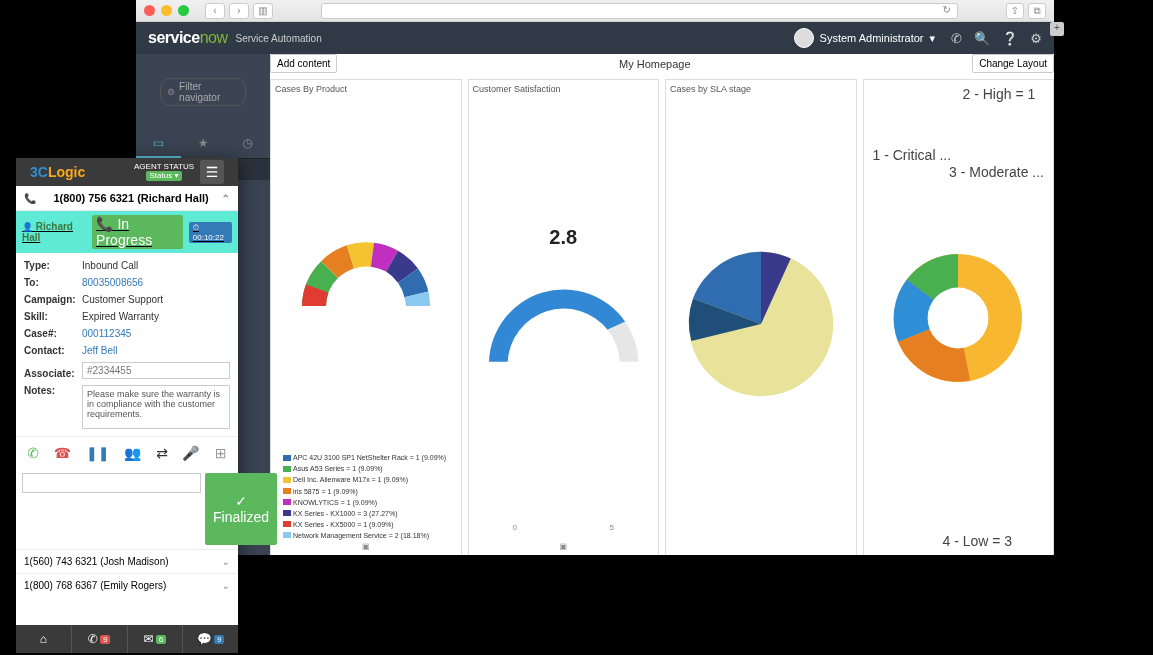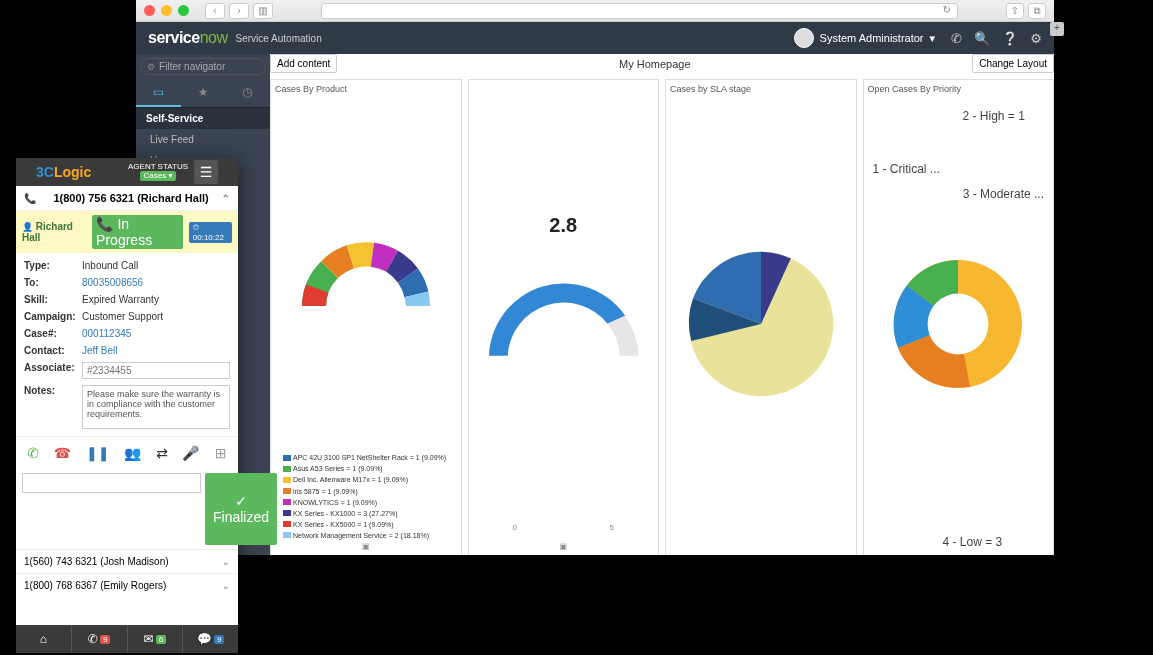--- a/index.html
+++ b/index.html
@@ -26,21 +26,21 @@
 .sn-sub { font-size:10px; margin-left:8px; color:#ccc;}
 .sn-header .spacer { flex:1; }
 .sn-user { display:flex; align-items:center; gap:6px; font-size:11px;}
 .avatar { width:20px; height:20px; border-radius:50%; background:#ddd; border:1px solid #fff;}
 .sn-icons { display:flex; gap:12px; margin-left:16px; font-size:13px; color:#ccc;}
 .sn-icons span{cursor:pointer;}
 
 
 .sn-body { flex:1; display:flex; overflow:hidden; }
 .sn-sidebar { width:134px; background:#3a4452; color:#ccc; font-size:11px; display:flex; flex-direction:column;}
-.filter-box { margin:4px; display:flex; align-items:center; border:1px solid #555; border-radius:10px; padding:2px 6px; font-size:10px; color:#aaa;}
+.filter-box { margin:24px; display:flex; align-items:center; border:1px solid #555; border-radius:10px; padding:2px 6px; font-size:10px; color:#aaa;}
 .filter-box::before { content:'⚙'; font-size:9px; margin-right:4px; color:#888;}
 .sn-tabs { display:flex; border-bottom:1px solid #222;}
 .sn-tab { flex:1; text-align:center; padding:6px 0; color:#888; border-bottom:2px solid transparent; font-size:12px;}
 .sn-tab.active { color:#5bc0de; border-bottom-color:#5bc0de;}
 .sn-section { background:#2a323d; padding:5px 10px; font-weight:bold; font-size:10px; color:#fff;}
 .sn-item { padding:5px 14px; font-size:10px; color:#bbb;}
 
 .sn-main { flex:1; background:#fff; padding:0; overflow:hidden; font-size:10px; color:#333;}
 .homepage-bar { display:flex; align-items:center; margin-bottom:6px;}
 .btn { border:1px solid #ccc; background:#fff; padding:3px 6px; font-size:10px; border-radius:2px; cursor:pointer;}
@@ -49,41 +49,41 @@
 .panel { border:1px solid #ddd; padding:4px; display:flex; flex-direction:column; overflow:hidden;}
 .panel-title { font-size:9px; color:#555; margin-bottom:2px;}
 .chart-area { flex:1; display:flex; align-items:center; justify-content:center; position:relative;}
 .legend { font-size:7px; line-height:1.3; display:flex; flex-wrap:wrap; gap:2px 8px; padding:2px 8px;}
 .lg { display:flex; align-items:center; gap:2px;}
 .sw { width:8px; height:6px; display:inline-block;}
 .panel-footer{ text-align:center; font-size:8px; color:#888;}
 .gauge-num { position:absolute; font-size:20px; font-weight:bold; color:#222;}
 .axis-l{position:absolute; left:40px; bottom:10px; font-size:8px; color:#888;}
 .axis-r{position:absolute; right:40px; bottom:10px; font-size:8px; color:#888;}
-.donut-label{position:absolute; font-size:12px; color:#444;margin-top:11px;}
+.donut-label{position:absolute; font-size:14px; color:#444;}
 
 
 .cti { position:absolute; left:16px; top:158px; width:222px; background:#fff; box-shadow:0 4px 20px rgba(0,0,0,0.6); z-index:10; font-size:11px;}
-.cti-header { height:28px; background:#3a3a3a; display:flex; align-items:center; padding:0 20px; color:#fff;}
+.cti-header { height:28px; background:#3a3a3a; display:flex; align-items:center; padding:0 14px; color:#fff;}
 .cti-logo { font-weight:bold; font-size:14px;}
 .cti-logo .c3{color:#2f8fd6;} .cti-logo .logic{color:#f7a81b;}
 .cti-header .spacer{flex:1;}
 .agent-status { font-size:8px; text-align:center; line-height:1; margin-right:6px;}
 .status-badge { background:#5cb85c; color:#fff; font-size:8px; padding:1px 4px; border-radius:2px; display:inline-block;}
 .hamburger { width:24px; height:24px; background:#555; display:flex; align-items:center; justify-content:center; color:#fff; font-size:14px; border-radius:2px;}
 .call-header { padding:6px 8px; font-size:11px; font-weight:bold; display:flex; align-items:center; justify-content:space-between; border-bottom:1px solid #eee;}
 .call-header::before{content:'📞'; font-size:10px; margin-right:4px;}
 .chev{font-size:10px; color:#888;}
-.contact-bar { background:#fef9c3; padding:4px 6px; display:flex; align-items:center; gap:6px; font-size:10px;}
+.contact-bar { background:#5eead4; padding:4px 6px; display:flex; align-items:center; gap:6px; font-size:10px;text-decoration:underline;}
 .contact-name{color:#3c763d; font-weight:bold;}
 .contact-name::before{content:'👤 '; font-size:9px;}
 .inprog { background:#5cb85c; color:#fff; font-size:14px; padding:1px 4px; border-radius:2px;}
 .timer { background:#337ab7; color:#fff; font-size:8px; padding:1px 4px; border-radius:2px; margin-left:auto;}
 .fields { padding:4px 8px;}
-.field-row { display:flex; padding:3px 0; font-size:10px; align-items:flex-start;}
+.field-row { display:flex; padding:3px 0; font-size:10px; align-items:flex-end;}
 .field-label { width:58px; font-weight:bold; color:#333;}
 .field-value { flex:1; color:#333;}
 .field-value.link { color:#337ab7; cursor:pointer;}
 .field-input { flex:1; border:1px solid #ccc; padding:2px 4px; font-size:10px; color:#999;}
 .field-textarea { flex:1; border:1px solid #ccc; padding:3px 4px; font-size:9px; height:44px; resize:none; color:#555;}
 .cti-controls { display:flex; justify-content:space-around; padding:6px 4px; border-top:1px solid #eee;}
 .ctrl { font-size:14px; cursor:pointer; padding:2px 4px;}
 .ctrl.green{color:#5cb85c;} .ctrl.red{color:#d9534f;} .ctrl.blue{color:#337ab7;} .ctrl.dark{color:#333;} .ctrl.orange{color:#f0ad4e;} .ctrl.grey{color:#999;}
 .finalize-row { display:flex; padding:4px 6px; gap:4px;}
 .finalize-input{flex:1; border:1px solid #ccc; height:20px;}
@@ -183,20 +183,21 @@
             <span class="lg"><span class="sw" style="background:#e67e22"></span>iris 5875 = 1 (9.09%)</span>
             <span class="lg"><span class="sw" style="background:#c02fbf"></span>KNOWLYTICS = 1 (9.09%)</span>
             <span class="lg"><span class="sw" style="background:#3a3a8c"></span>KX Series - KX1000 = 3 (27.27%)</span>
             <span class="lg"><span class="sw" style="background:#e03c31"></span>KX Series - KX5000 = 1 (9.09%)</span>
             <span class="lg"><span class="sw" style="background:#89c8ef"></span>Network Management Service = 2 (18.18%)</span>
           </div>
           <div class="panel-footer">▣</div>
         </div>
 
         <div class="panel">
+          <div class="panel-title">Customer Satisfaction</div>
           <div class="chart-area">
             <svg width="340" height="180" viewBox="0 0 340 180">
               <path d="M 30 170 A 140 140 0 0 1 285 95 L 252 110 A 105 105 0 0 0 65 170 Z" fill="#3388d6"></path>
               <path d="M 285 95 A 140 140 0 0 1 310 170 L 275 170 A 105 105 0 0 0 252 110 Z" fill="#e6e6e6"></path>
             </svg>
             <div class="gauge-num" style="top:130px;">2.8</div>
             <div class="axis-l">0</div>
             <div class="axis-r">5</div>
           </div>
           <div class="panel-footer">▣</div>
@@ -208,47 +209,46 @@
             <svg width="180" height="170" viewBox="0 0 200 200">
               <circle cx="100" cy="100" r="85" fill="#e8e29a"></circle>
               <path d="M100 100 L100 15 A85 85 0 0 0 20 70 Z" fill="#2f6db0"></path>
               <path d="M100 100 L20 70 A85 85 0 0 0 18 120 Z" fill="#1f4e79"></path>
               <path d="M100 100 L100 15 A85 85 0 0 1 135 23 Z" fill="#3a3a8c"></path>
             </svg>
           </div>
         </div>
 
         <div class="panel">
-          <div class="panel-title">Open Cases By Priority</div>
           <div class="chart-area">
             <svg width="170" height="160" viewBox="0 0 200 200">
               <circle cx="100" cy="100" r="80" fill="#f7b731"></circle>
               <path d="M100 100 L100 20 A80 80 0 0 0 36 52 Z" fill="#49b050"></path>
               <path d="M100 100 L36 52 A80 80 0 0 0 25 130 Z" fill="#2f8fd6"></path>
               <path d="M100 100 L25 130 A80 80 0 0 0 115 178 Z" fill="#e67e22"></path>
               <circle cx="100" cy="100" r="38" fill="#fff"></circle>
             </svg>
-            <div class="donut-label" style="left:5px; top:55px;">1 - Critical ...</div>
+            <div class="donut-label" style="left:5px; top:63px;">1 - Critical ...</div>
             <div class="donut-label" style="left:95px; top:2px;">2 - High = 1</div>
             <div class="donut-label" style="right:5px; top:80px;">3 - Moderate ...</div>
             <div class="donut-label" style="left:75px; bottom:2px;">4 - Low = 3</div>
           </div>
         </div>
       </div>
     </div>
   </div>
 </div>
 
 <div class="cti">
   <div class="cti-header">
     <span class="cti-logo"><span class="c3">3C</span><span class="logic">Logic</span></span>
     <span class="spacer"></span>
     <div class="agent-status">
       <div>AGENT STATUS</div>
-      <span class="status-badge">Cases ▾</span>
+      <span class="status-badge">Status ▾</span>
     </div>
     <div class="hamburger">☰</div>
   </div>
   <div class="call-header">
     <span>1(800) 756 6321 (Richard Hall)</span>
     <span class="chev">⌃</span>
   </div>
   <div class="contact-bar">
     <span class="contact-name">Richard Hall</span>
     <span class="inprog">📞 In Progress</span>
@@ -257,26 +257,26 @@
   <div class="fields">
     <div class="field-row">
         <span class="field-label">Type:</span>
         <span class="field-value">Inbound Call</span>
       </div>
     <div class="field-row">
         <span class="field-label">To:</span>
         <span class="field-value link">80035008656</span>
       </div>
     <div class="field-row">
+        <span class="field-label">Campaign:</span>
+        <span class="field-value">Customer Support</span>
+      </div>
+    <div class="field-row">
         <span class="field-label">Skill:</span>
         <span class="field-value">Expired Warranty</span>
-      </div>
-    <div class="field-row">
-        <span class="field-label">Campaign:</span>
-        <span class="field-value">Customer Support</span>
       </div>
     <div class="field-row">
         <span class="field-label">Case#:</span>
         <span class="field-value link">000112345</span>
       </div>
     <div class="field-row">
         <span class="field-label">Contact:</span>
         <span class="field-value link">Jeff Bell</span>
       </div>
     <div class="field-row">

